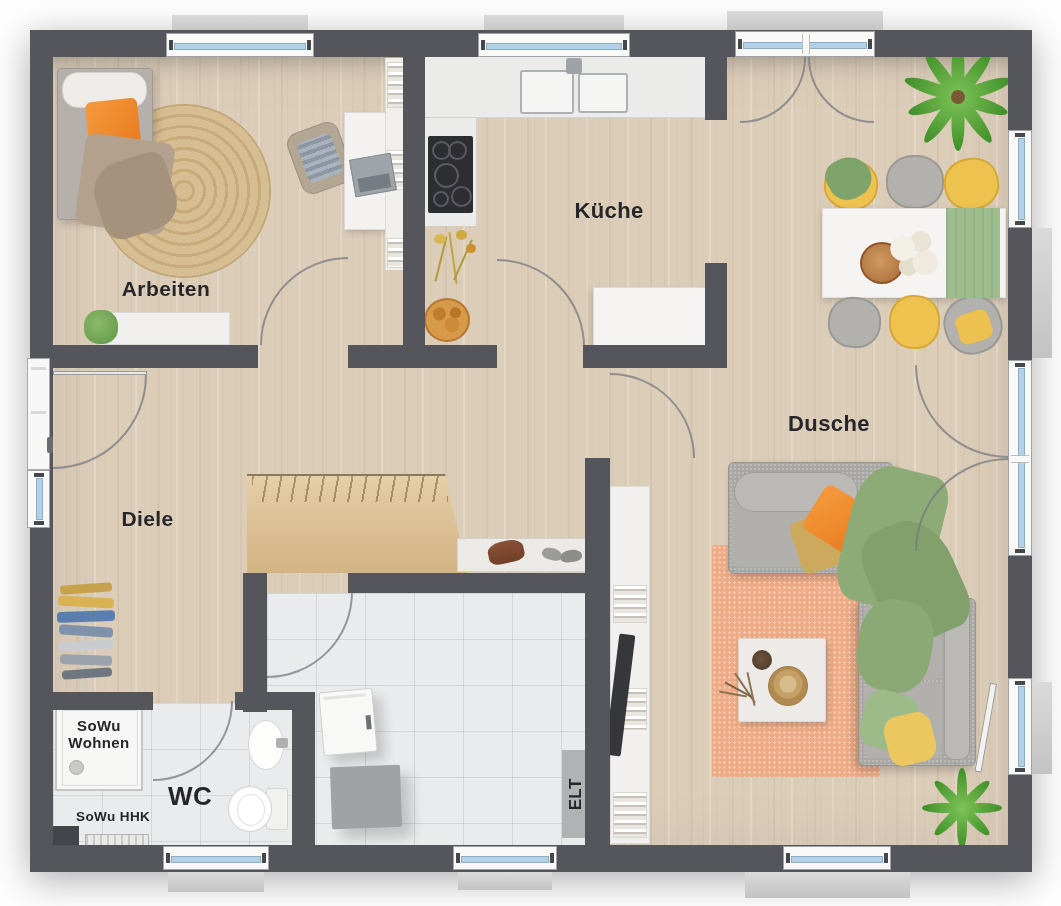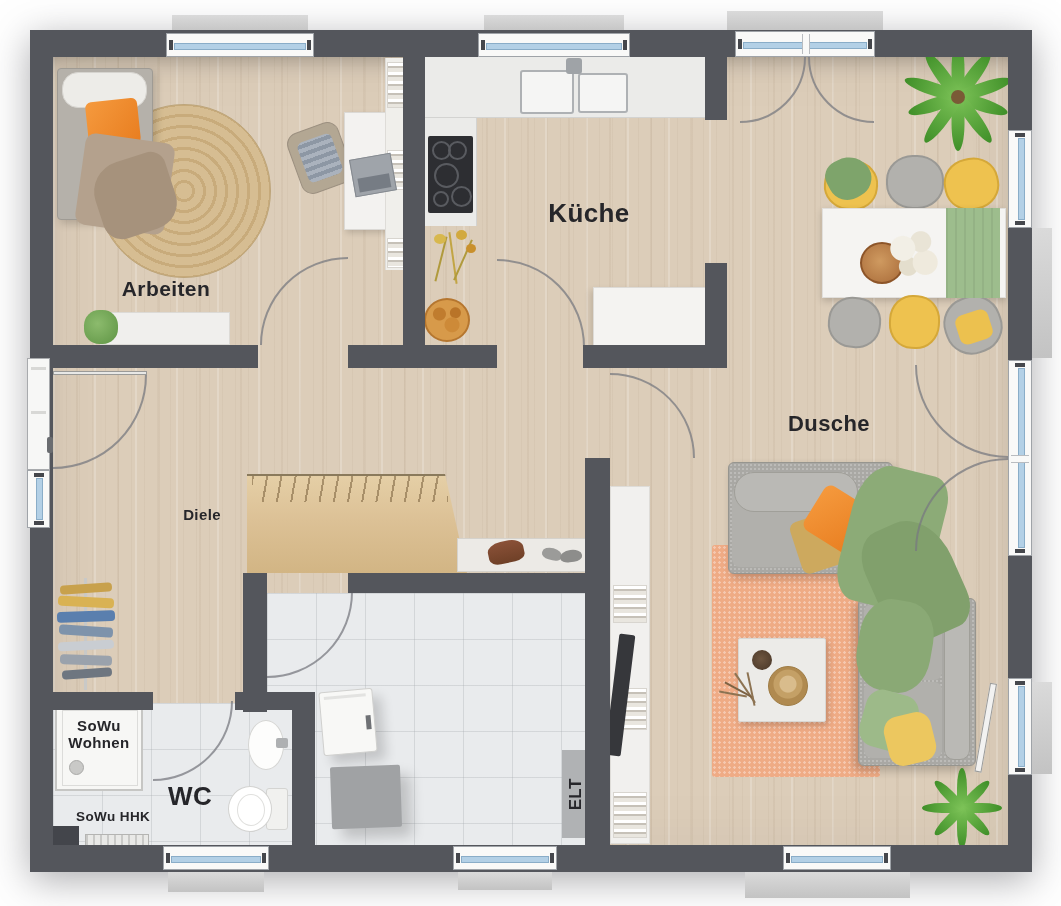--- a/index.html
+++ b/index.html
@@ -85,21 +85,21 @@
   <div class="abs furn" style="left:593px;top:287px;width:117px;height:60px;background:#f4f3f1;border:1px solid #dddbd7;box-shadow:-3px 3px 6px rgba(0,0,0,.12);"></div>
   <div class="abs furn" style="left:426px;top:232px;width:56px;height:72px;">
     <div style="position:absolute;left:14px;top:4px;width:2px;height:46px;background:#b09a3c;transform:rotate(14deg);"></div>
     <div style="position:absolute;left:26px;top:0;width:2px;height:52px;background:#c2a544;transform:rotate(-8deg);"></div>
     <div style="position:absolute;left:36px;top:6px;width:2px;height:44px;background:#b09a3c;transform:rotate(24deg);"></div>
     <div style="position:absolute;left:8px;top:2px;width:12px;height:10px;border-radius:50%;background:#d8b84e;"></div>
     <div style="position:absolute;left:30px;top:-2px;width:11px;height:10px;border-radius:50%;background:#d2a93e;"></div>
     <div style="position:absolute;left:40px;top:12px;width:10px;height:9px;border-radius:50%;background:#c9902c;"></div>
   </div>
   <div class="abs furn" style="left:424px;top:298px;width:46px;height:44px;border-radius:50%;border:2px solid #b5762f;background:radial-gradient(circle at 32% 35%,#c07c2e 6px,transparent 7px),radial-gradient(circle at 62% 62%,#cd8a38 7px,transparent 8px),radial-gradient(circle at 70% 32%,#b97428 5px,transparent 6px),#d79a4a;"></div>
-  <div class="abs label" style="left:524px;top:199px;width:130px;font-size:26px;"><span>Küche</span></div>
+  <div class="abs label" style="left:544px;top:199px;width:130px;font-size:22px;"><span>Küche</span></div>
 
   <div class="abs leafwrap" style="left:900px;top:39px;width:116px;height:116px;">
     <div class="leaf" style="width:13px;height:56px;transform:translate(-50%,-100%) rotate(0deg);"></div>
     <div class="leaf" style="width:13px;height:54px;transform:translate(-50%,-100%) rotate(36deg);"></div>
     <div class="leaf" style="width:13px;height:56px;transform:translate(-50%,-100%) rotate(72deg);"></div>
     <div class="leaf" style="width:13px;height:52px;transform:translate(-50%,-100%) rotate(108deg);"></div>
     <div class="leaf" style="width:13px;height:56px;transform:translate(-50%,-100%) rotate(144deg);"></div>
     <div class="leaf" style="width:13px;height:54px;transform:translate(-50%,-100%) rotate(180deg);"></div>
     <div class="leaf" style="width:13px;height:56px;transform:translate(-50%,-100%) rotate(216deg);"></div>
     <div class="leaf" style="width:13px;height:52px;transform:translate(-50%,-100%) rotate(252deg);"></div>
@@ -168,21 +168,21 @@
   <div class="abs furn" style="left:542px;top:548px;width:20px;height:12px;background:#9b9b99;border-radius:50% 50% 40% 40%;transform:rotate(15deg);z-index:4;"></div>
   <div class="abs furn" style="left:560px;top:550px;width:22px;height:12px;background:#8d8d8b;border-radius:50% 50% 40% 40%;transform:rotate(-8deg);z-index:4;"></div>
   <div class="abs furn" style="left:84px;top:578px;width:3px;height:112px;background:#c9c9c7;"></div>
   <div class="abs furn" style="left:60px;top:584px;width:52px;height:9px;background:#c8a14c;border-radius:4px;transform:rotate(-4deg);"></div>
   <div class="abs furn" style="left:58px;top:597px;width:56px;height:10px;background:#d9b253;border-radius:4px;transform:rotate(3deg);"></div>
   <div class="abs furn" style="left:57px;top:611px;width:58px;height:11px;background:#5a7fae;border-radius:4px;transform:rotate(-2deg);"></div>
   <div class="abs furn" style="left:59px;top:626px;width:54px;height:10px;background:#7e93ab;border-radius:4px;transform:rotate(4deg);"></div>
   <div class="abs furn" style="left:58px;top:641px;width:56px;height:9px;background:#c9cdd2;border-radius:4px;transform:rotate(-3deg);"></div>
   <div class="abs furn" style="left:60px;top:655px;width:52px;height:10px;background:#9aa2ac;border-radius:4px;transform:rotate(2deg);"></div>
   <div class="abs furn" style="left:62px;top:669px;width:50px;height:9px;background:#6e7680;border-radius:4px;transform:rotate(-4deg);"></div>
-  <div class="abs label" style="left:106px;top:507px;width:115px;font-size:15px;text-align:right;"><span>Diele</span></div>
+  <div class="abs label" style="left:90px;top:507px;width:115px;font-size:21px;"><span>Diele</span></div>
 
   <div class="abs furn" style="left:55px;top:703px;width:88px;height:88px;background:#f7f7f5;border:2px solid #c6c6c4;z-index:3;">
     <div style="position:absolute;left:5px;top:5px;width:74px;height:74px;border:1px solid #dcdcda;"></div>
     <div style="position:absolute;left:12px;top:55px;width:13px;height:13px;border-radius:50%;background:#c9c9c7;border:1px solid #a9a9a7;"></div>
   </div>
   <div class="abs label" style="left:55px;top:718px;width:88px;font-size:15px;z-index:8;">
     <div>SoWu</div>
     <div>Wohnen</div>
   </div>
   <div class="abs furn" style="left:266px;top:788px;width:22px;height:42px;background:#f1f1ef;border:1px solid #d4d4d2;border-radius:3px;"></div>

